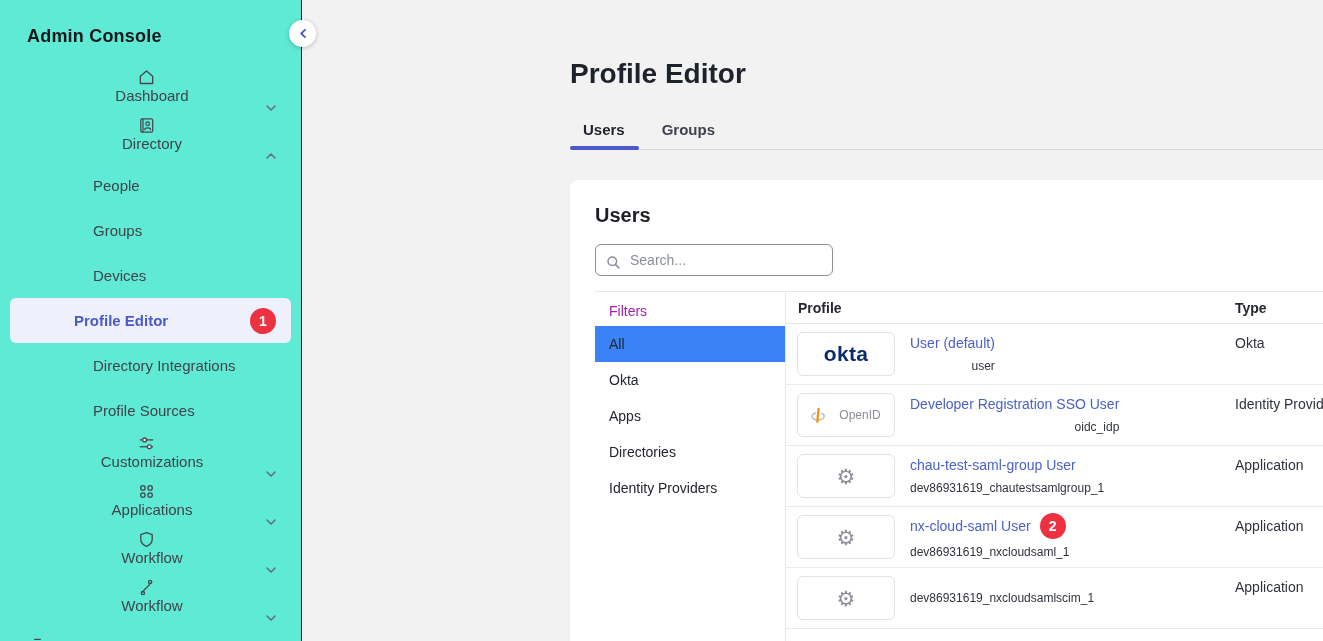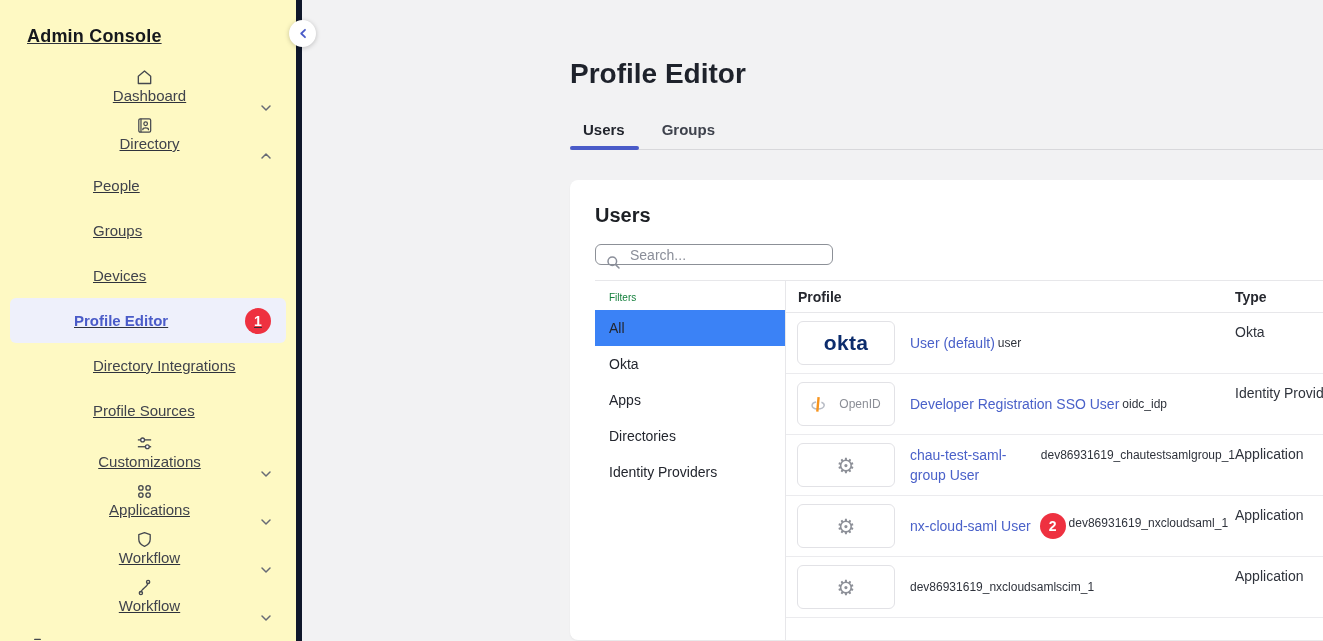--- a/index.html
+++ b/index.html
@@ -10,24 +10,23 @@
     background:#f2f2f3;
     font-family:"Liberation Sans", sans-serif;
     font-size:14px;
     color:#2f333c;
   }
 
   
   .sidebar {
     flex:0 0 302px;
     width:302px;
-    background:#fef9c3;
-    border-right:6px solid #0f172a;
+    background:#5eead4;
+    border-right:1px solid #0f172a;
     position:relative;
-    text-decoration:underline;
   }
   .sidebar-title {
     margin:26px 0 20px 27px;
     font-size:18px;
     font-weight:700;
     color:#16181d;
     letter-spacing:.2px;
   }
   .nav-item {
     height:48px;
@@ -142,21 +141,21 @@
     font-size:20px;
     font-weight:700;
     color:#1d2025;
   }
   .search-wrap {
     margin:17px 0 0 25px;
     position:relative;
     width:238px;
   }
   .search-input {
-    width:100%; height:21px;
+    width:100%; height:32px;
     border:1px solid #8c9097;
     border-radius:6px;
     padding:0 10px 0 34px;
     font-size:14px;
     font-family:"Liberation Sans", sans-serif;
     color:#2f333c;
     background:#fff;
     outline:none;
   }
   .search-input::placeholder { color:#8a8e99; }
@@ -173,22 +172,22 @@
     border-top:1px solid #e7e7ea;
   }
   .filters {
     flex:0 0 191px;
     width:191px;
     border-right:1px solid #e7e7ea;
     padding-bottom:150px;
   }
   .filters-label {
     padding:11px 0 7px 14px;
-    color:#15803d;
-    font-size:10px;
+    color:#a21caf;
+    font-size:14px;
   }
   .filter-item {
     height:36px;
     display:flex;
     align-items:center;
     padding-left:14px;
     color:#23262e;
     font-size:14px;
     cursor:pointer;
   }
@@ -227,21 +226,21 @@
   }
   .okta-word {
     font-size:21px;
     font-weight:800;
     color:#0c2c6c;
     letter-spacing:.3px;
   }
   .openid-logo { display:flex; align-items:center; gap:14px; }
   .openid-text { font-size:12px; color:#8b8e96; }
   .gear-glyph { font-size:21px; color:#8d9098; line-height:1; }
-  .row-text { display:flex; flex-direction:row; gap:3px; }
+  .row-text { display:flex; flex-direction:column; gap:3px;text-align:right; }
   .row-name {
     color:#4a61c9;
     font-size:14px;
     line-height:20px;
     display:flex; align-items:center; gap:9px;
     cursor:pointer;
   }
   .row-id { color:#2f333c; font-size:12px; line-height:20px; }
   .cell-type {
     align-self:flex-start;

